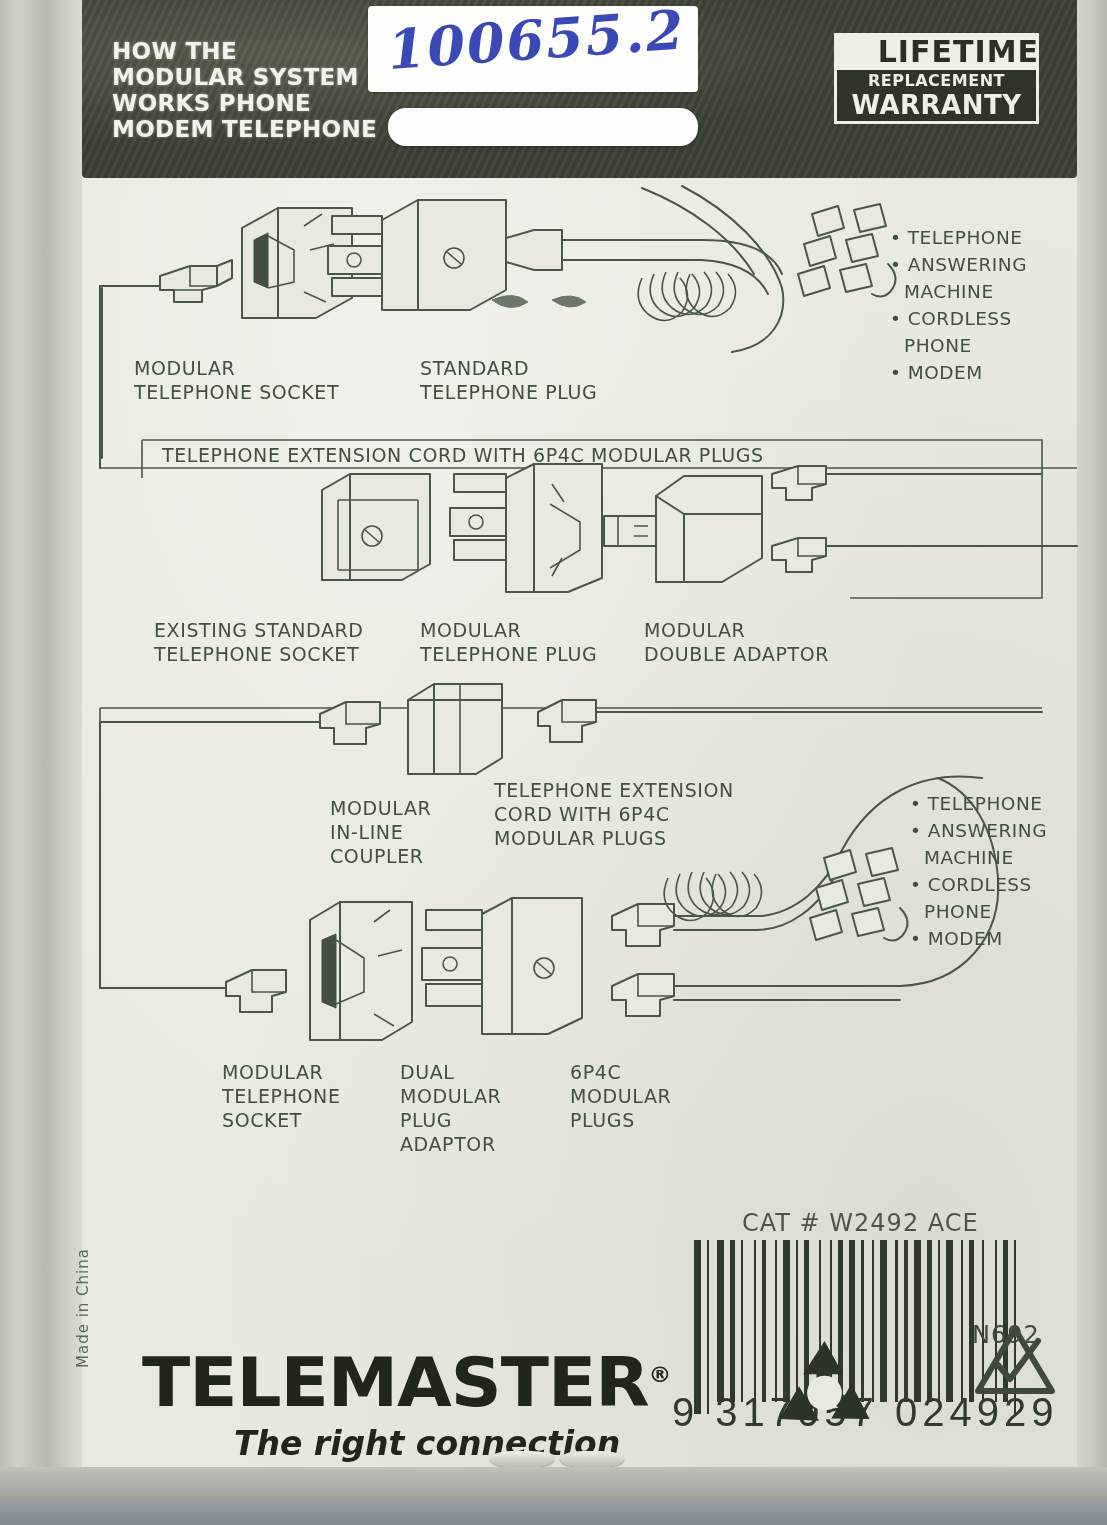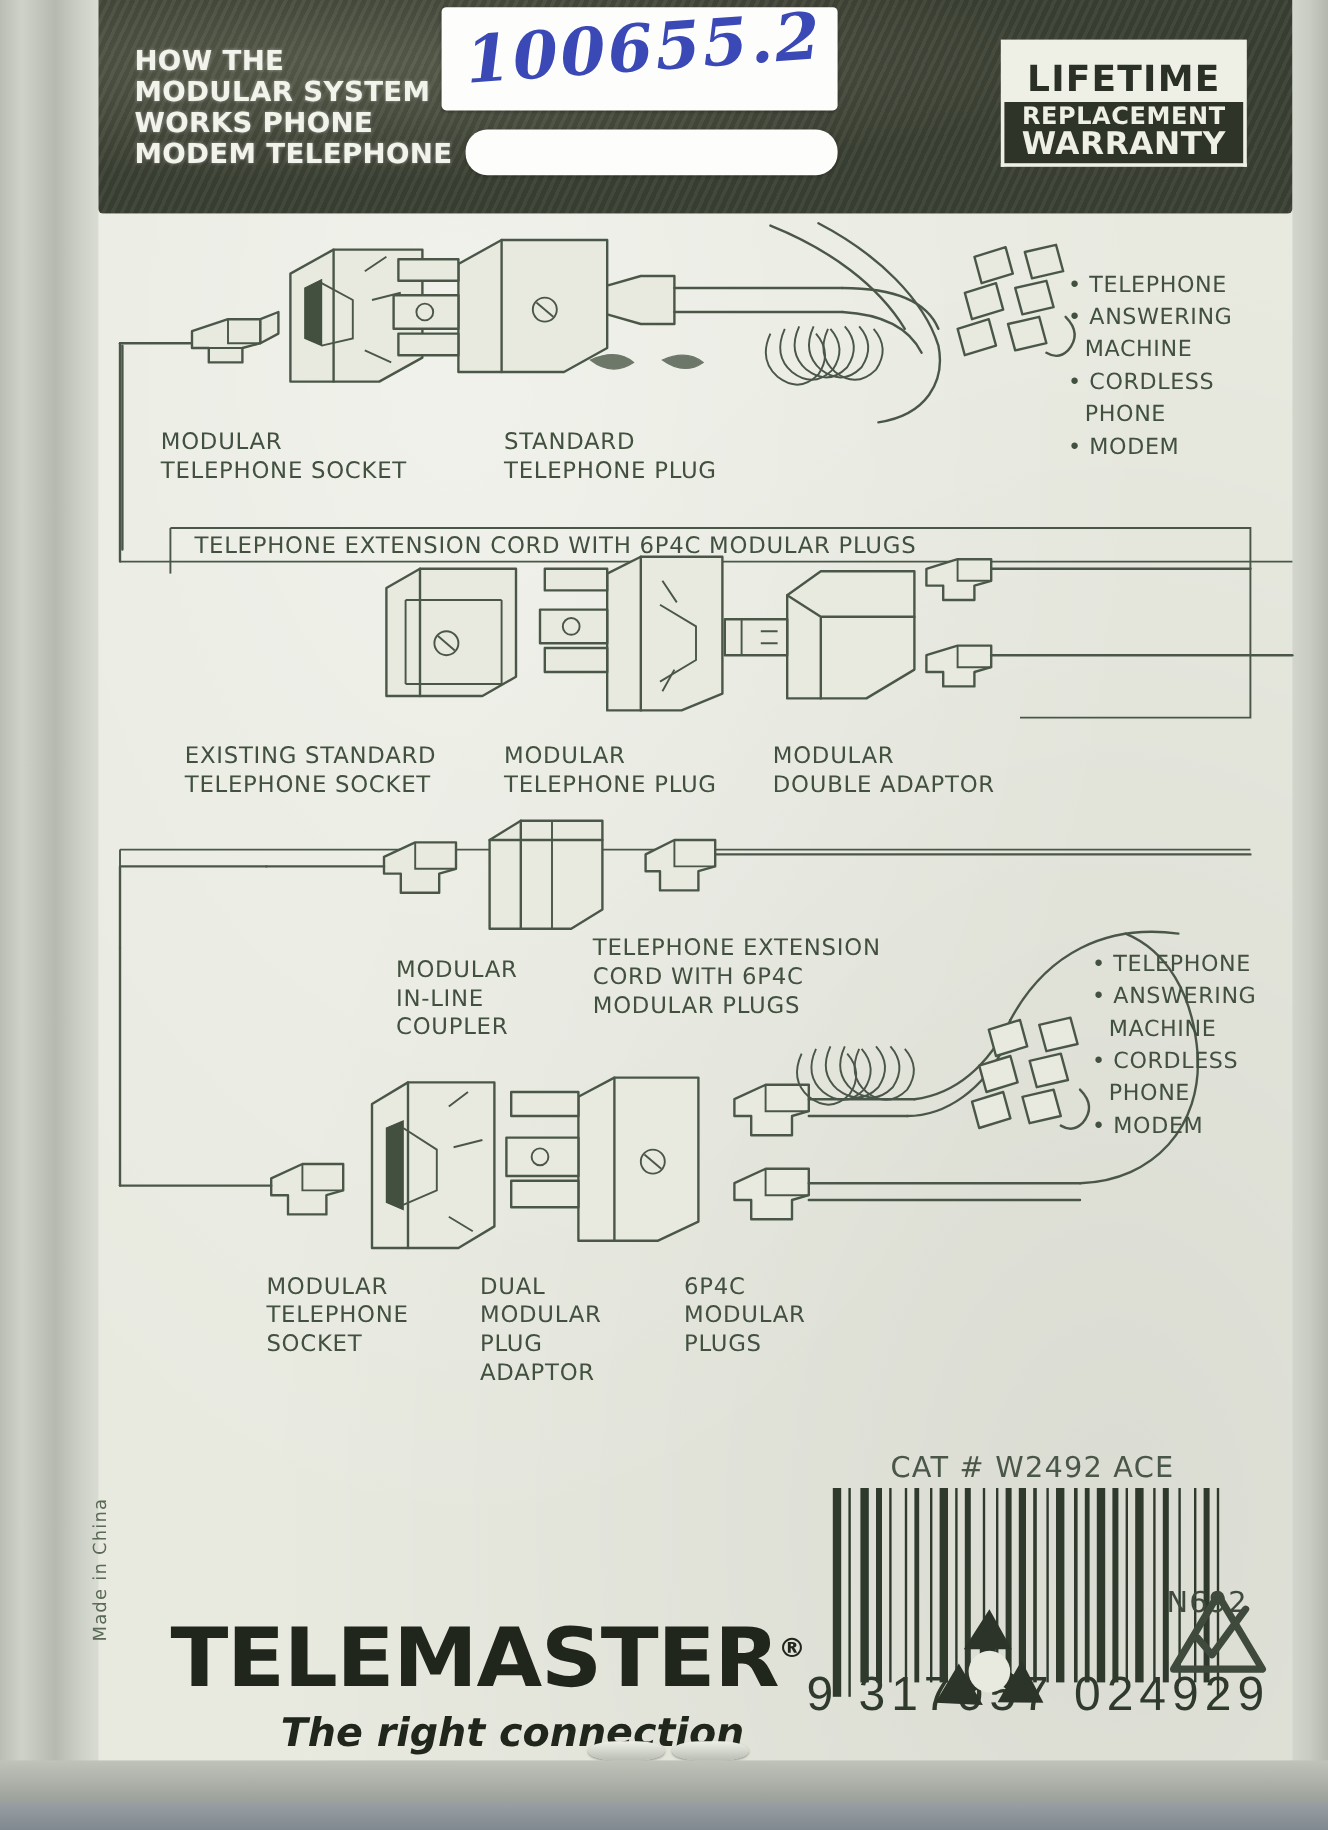--- a/index.html
+++ b/index.html
@@ -42,25 +42,25 @@
   .header:before{content:"";position:absolute;inset:0;
     background:repeating-linear-gradient(115deg,rgba(255,255,255,.045) 0 3px,rgba(0,0,0,.05) 3px 7px);}
   .hdr-title{position:absolute;left:30px;top:38px;color:#f2f4ec;
     font-size:23px;font-weight:bold;line-height:26px;letter-spacing:.3px;
     font-family:"DejaVu Sans",sans-serif;text-shadow:0 0 3px rgba(255,255,255,.45);}
   .hdr-title div{white-space:nowrap;}
 
   
   .warranty{position:absolute;right:38px;top:33px;width:205px;}
   .w-top{background:#eef0e6;color:#2b3026;font-weight:bold;font-size:30px;
-    letter-spacing:1px;text-align:center;line-height:36px;
-    font-family:"DejaVu Sans",sans-serif;padding:16px 0 0;}
+    letter-spacing:1px;text-align:right;line-height:36px;
+    font-family:"DejaVu Sans",sans-serif;padding:1px 0 0;}
   .w-bot{background:#2f3429;color:#eef0e6;font-weight:bold;text-align:center;
     font-family:"DejaVu Sans",sans-serif;border:3px solid #eef0e6;border-top:none;}
-  .w-bot .l1{font-size:20px;letter-spacing:.5px;line-height:22px;}
+  .w-bot .l1{font-size:16px;letter-spacing:.5px;line-height:22px;}
   .w-bot .l2{font-size:26px;letter-spacing:.5px;line-height:27px;padding-bottom:2px;}
 
   
   .sticker{position:absolute;left:368px;top:6px;width:330px;height:86px;
     background:#fdfdfb;border-radius:4px;box-shadow:0 1px 3px rgba(0,0,0,.25);}
   .sticker2{position:absolute;left:388px;top:108px;width:310px;height:38px;
     background:#fdfdfb;border-radius:18px;box-shadow:0 1px 3px rgba(0,0,0,.25);}
   .handwriting{position:absolute;left:388px;top:18px;color:#3a49b5;
     font-family:"DejaVu Serif",serif;font-style:italic;font-size:54px;
     font-weight:600;letter-spacing:2px;transform:rotate(-4deg);

